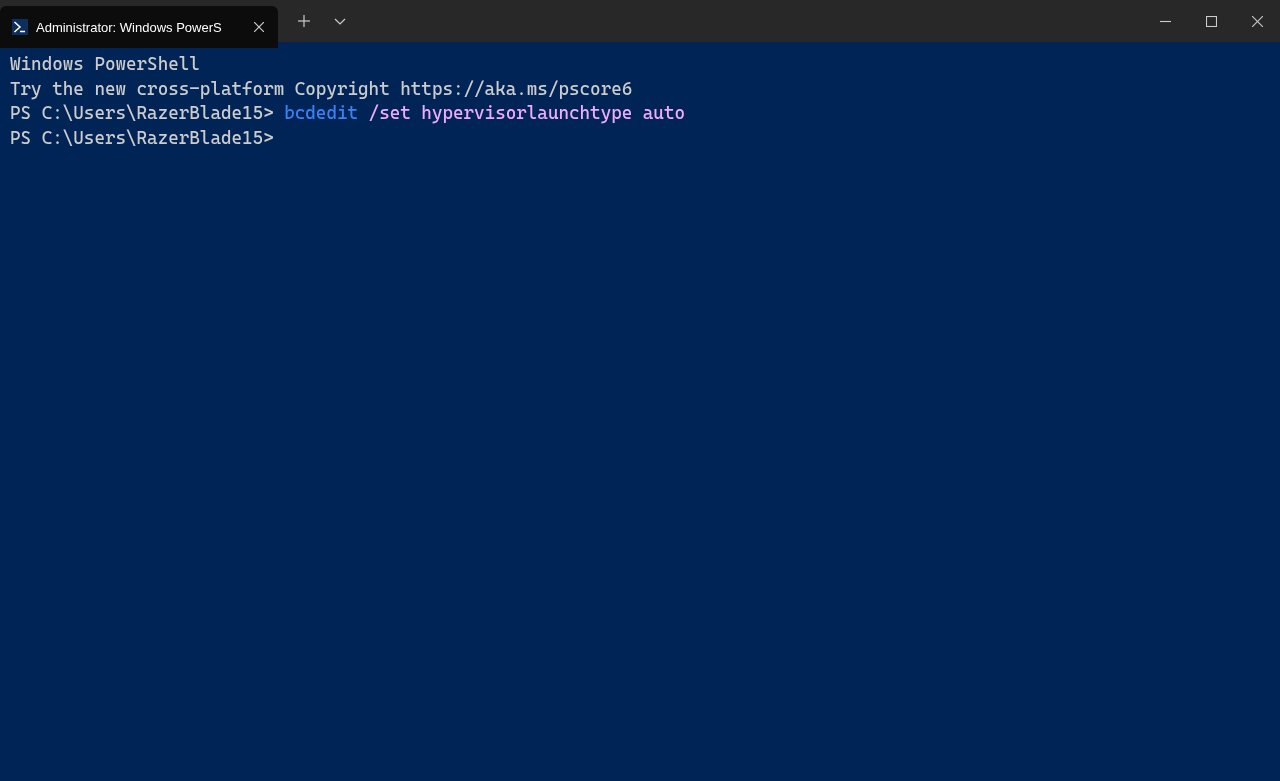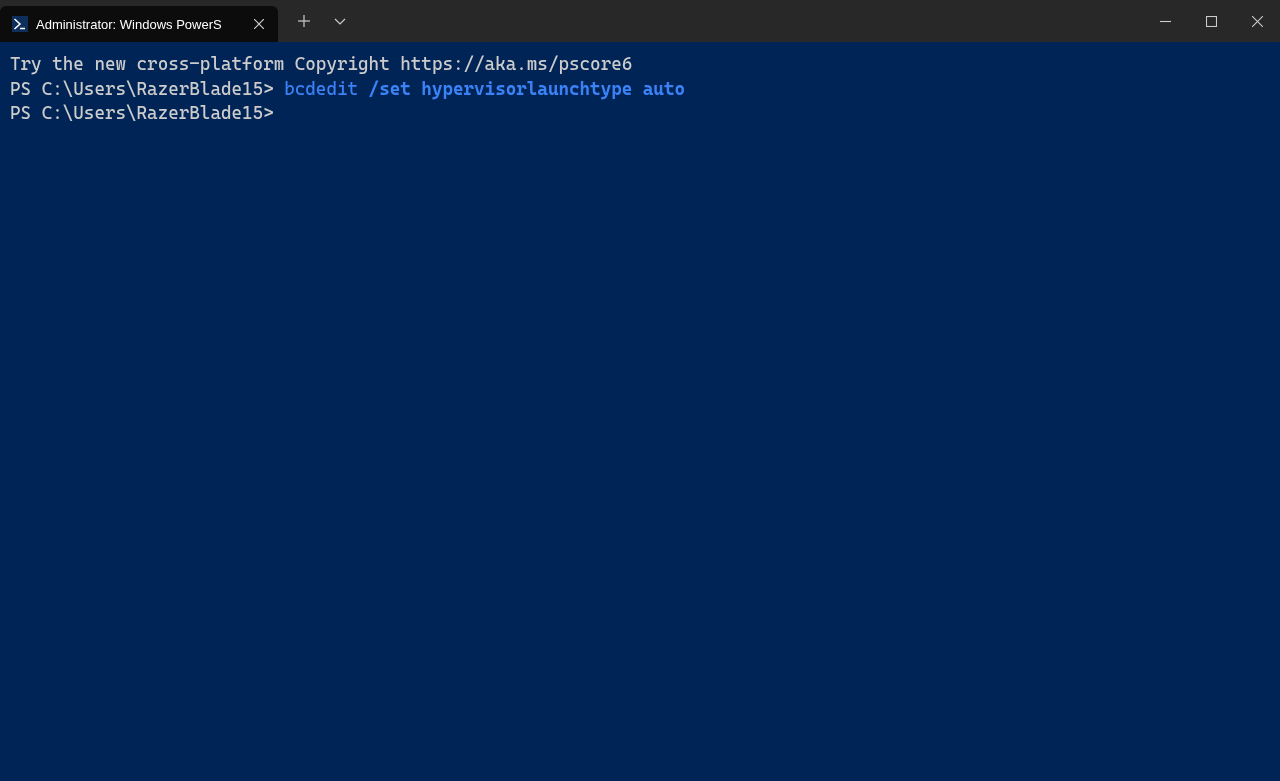--- a/index.html
+++ b/index.html
@@ -28,21 +28,21 @@
       display: flex;
       align-items: stretch;
     }
     
     .tab {
       background: #0c0c0c;
       display: flex;
       align-items: center;
       padding: 0 10px 0 12px;
       width: 278px;
-      height: 36px;
+      height: 42px;
       gap: 8px;
       margin-top: 6px;
       border-top-left-radius: 6px;
       border-top-right-radius: 6px;
       position: relative;
     }
     
     .tab-icon {
       width: 16px;
       height: 16px;
@@ -140,22 +140,21 @@
     
     .prompt {
       color: #cccccc;
     }
     
     .command-highlight {
       color: #3b82f6;
     }
     
     .command-args {
-      color: #3b82f6;
-      font-weight: bold;
+      color: #f0abfc;
     }
   </style>
 </head>
 <body>
 
 <div class="title-bar">
   <div class="tabs-section">
     <div class="tab">
       <span class="tab-icon">
         <svg viewBox="0 0 16 16">
@@ -200,18 +199,19 @@
     <div class="window-btn">
       <svg viewBox="0 0 11 11">
         <line x1="0" y1="0" x2="11" y2="11" stroke="currentColor" stroke-width="1.1"></line>
         <line x1="11" y1="0" x2="0" y2="11" stroke="currentColor" stroke-width="1.1"></line>
       </svg>
     </div>
   </div>
 </div>
 
 <div class="terminal-area">
+  <div class="terminal-line">Windows PowerShell</div>
   <div class="terminal-line"></div>
   <div class="terminal-line">Try the new cross-platform Copyright https://aka.ms/pscore6</div>
   <div class="terminal-line"></div>
   <div class="terminal-line"><span class="prompt">PS C:\Users\RazerBlade15&gt; </span><span class="command-highlight">bcdedit</span><span class="command-args"> /set hypervisorlaunchtype auto</span></div>
   <div class="terminal-line">PS C:\Users\RazerBlade15&gt;</div>
 </div>
 
 </body></html>

